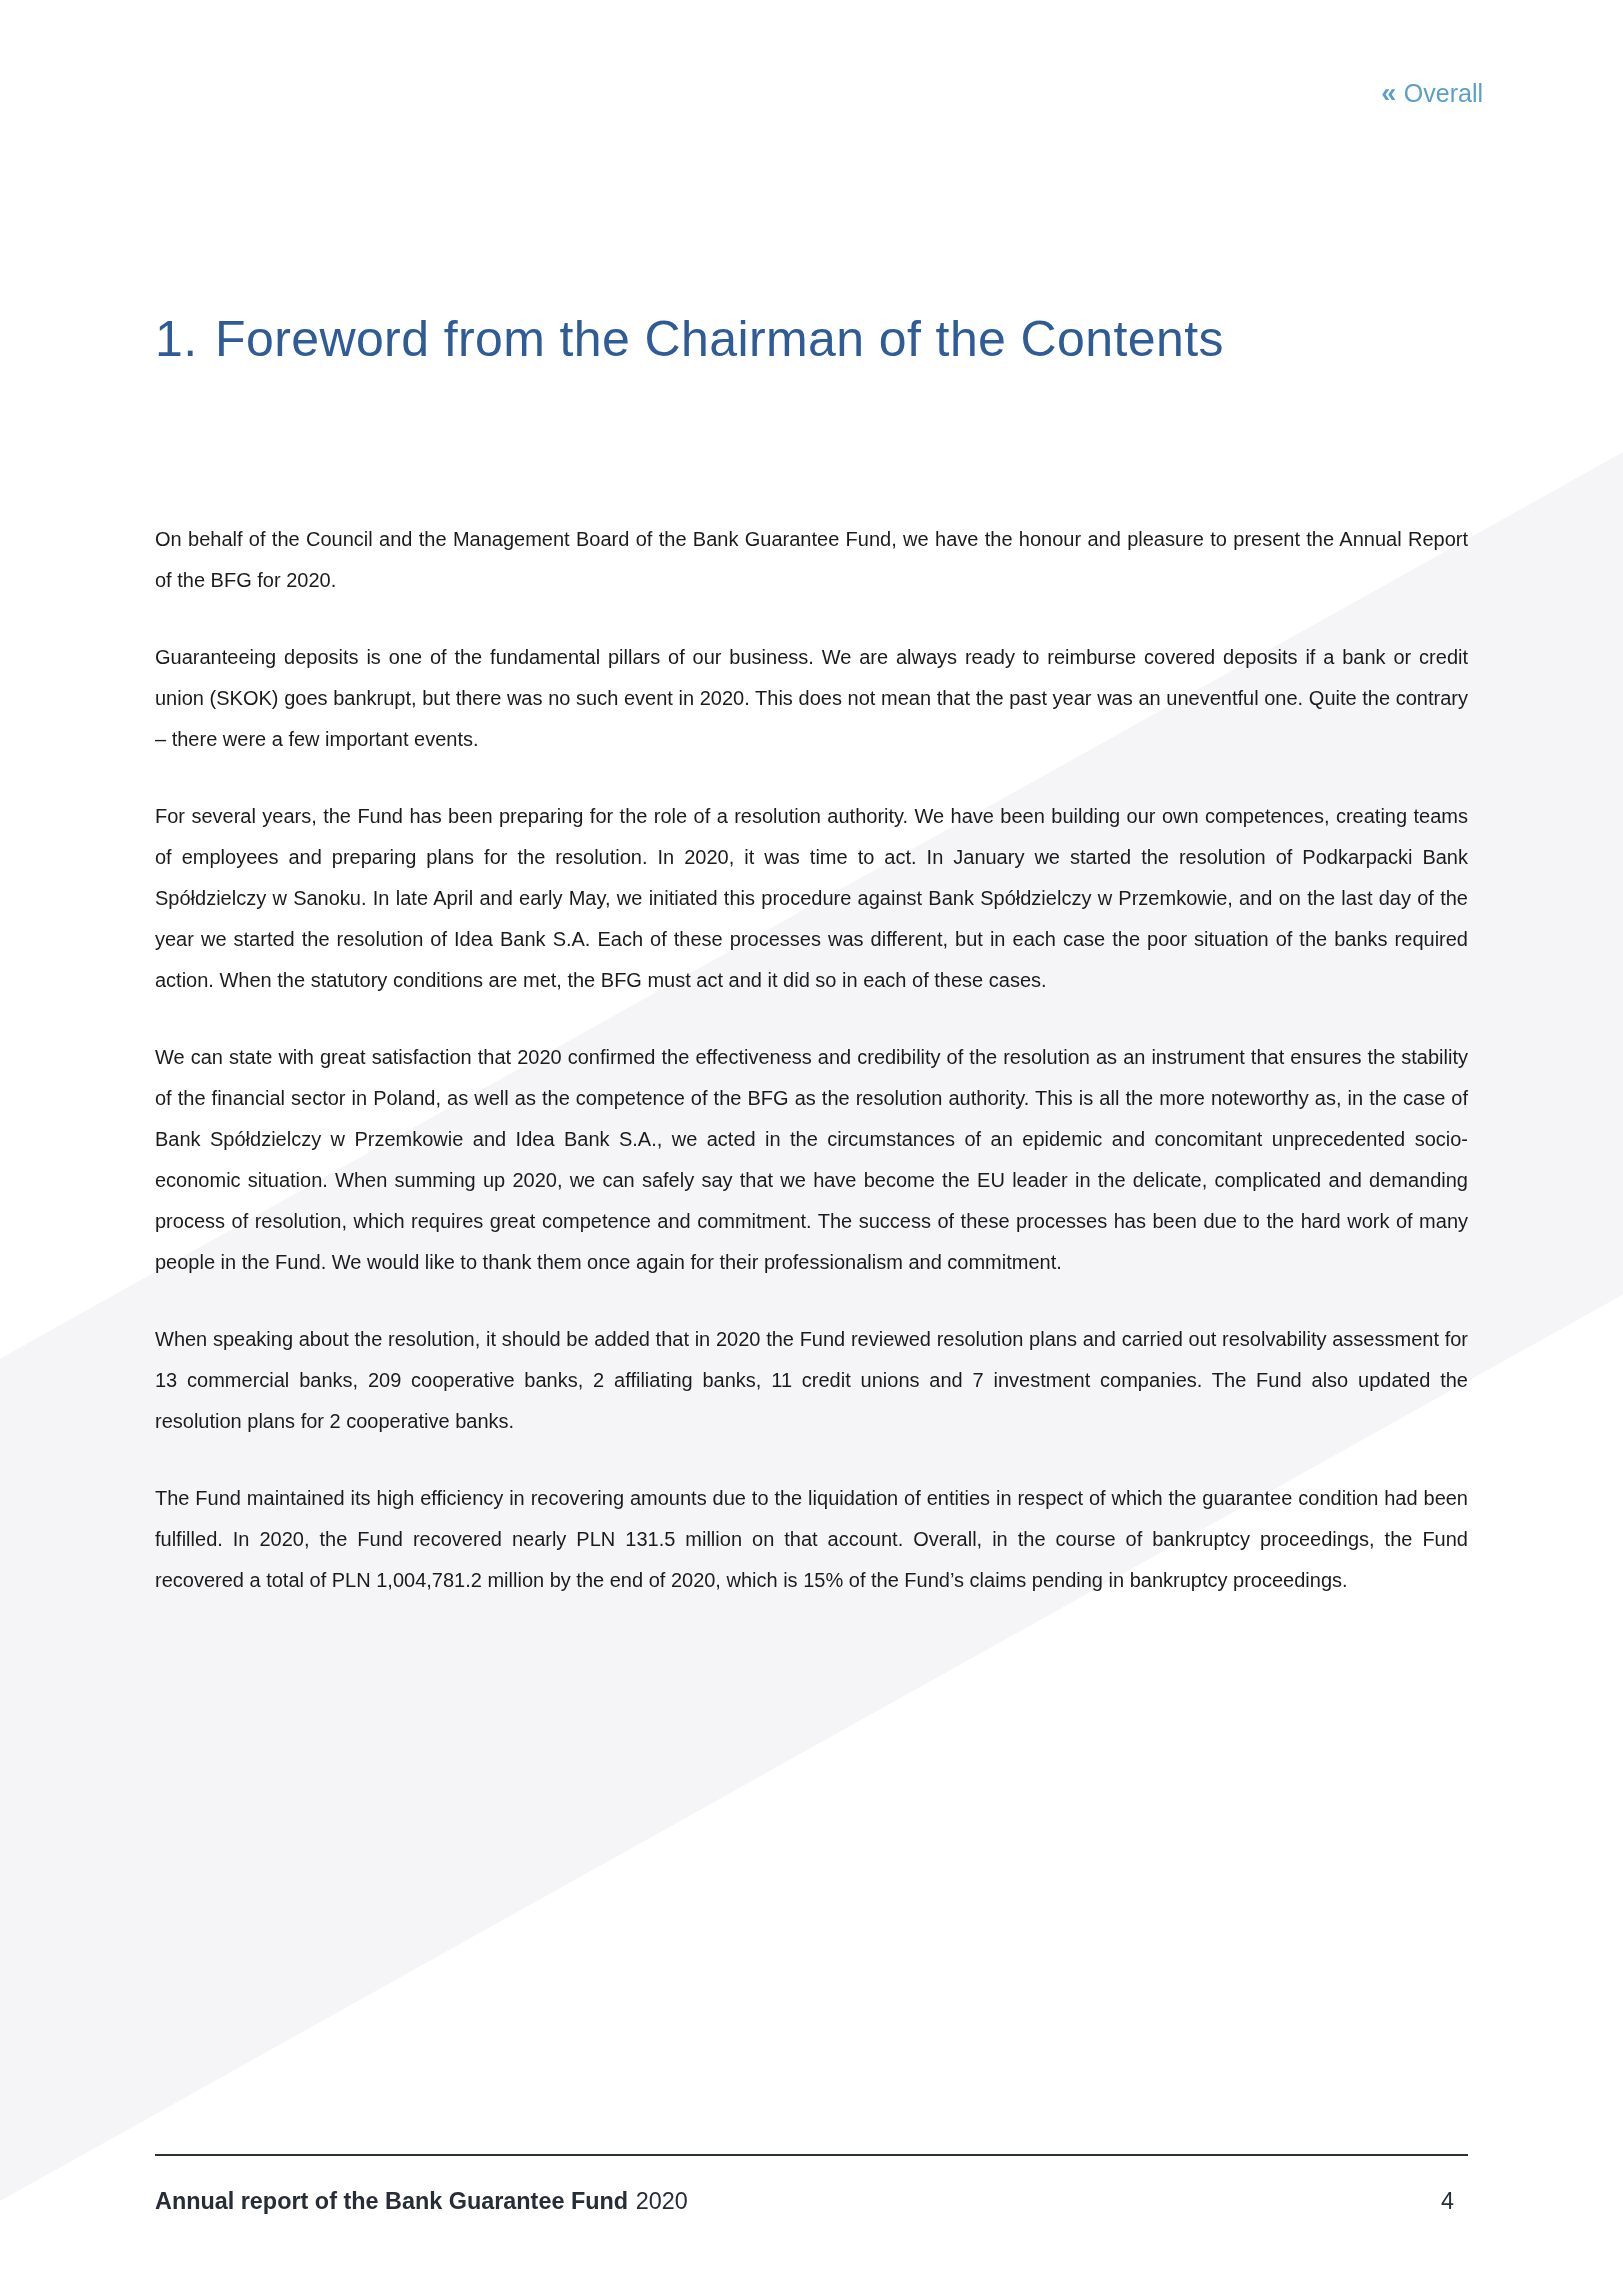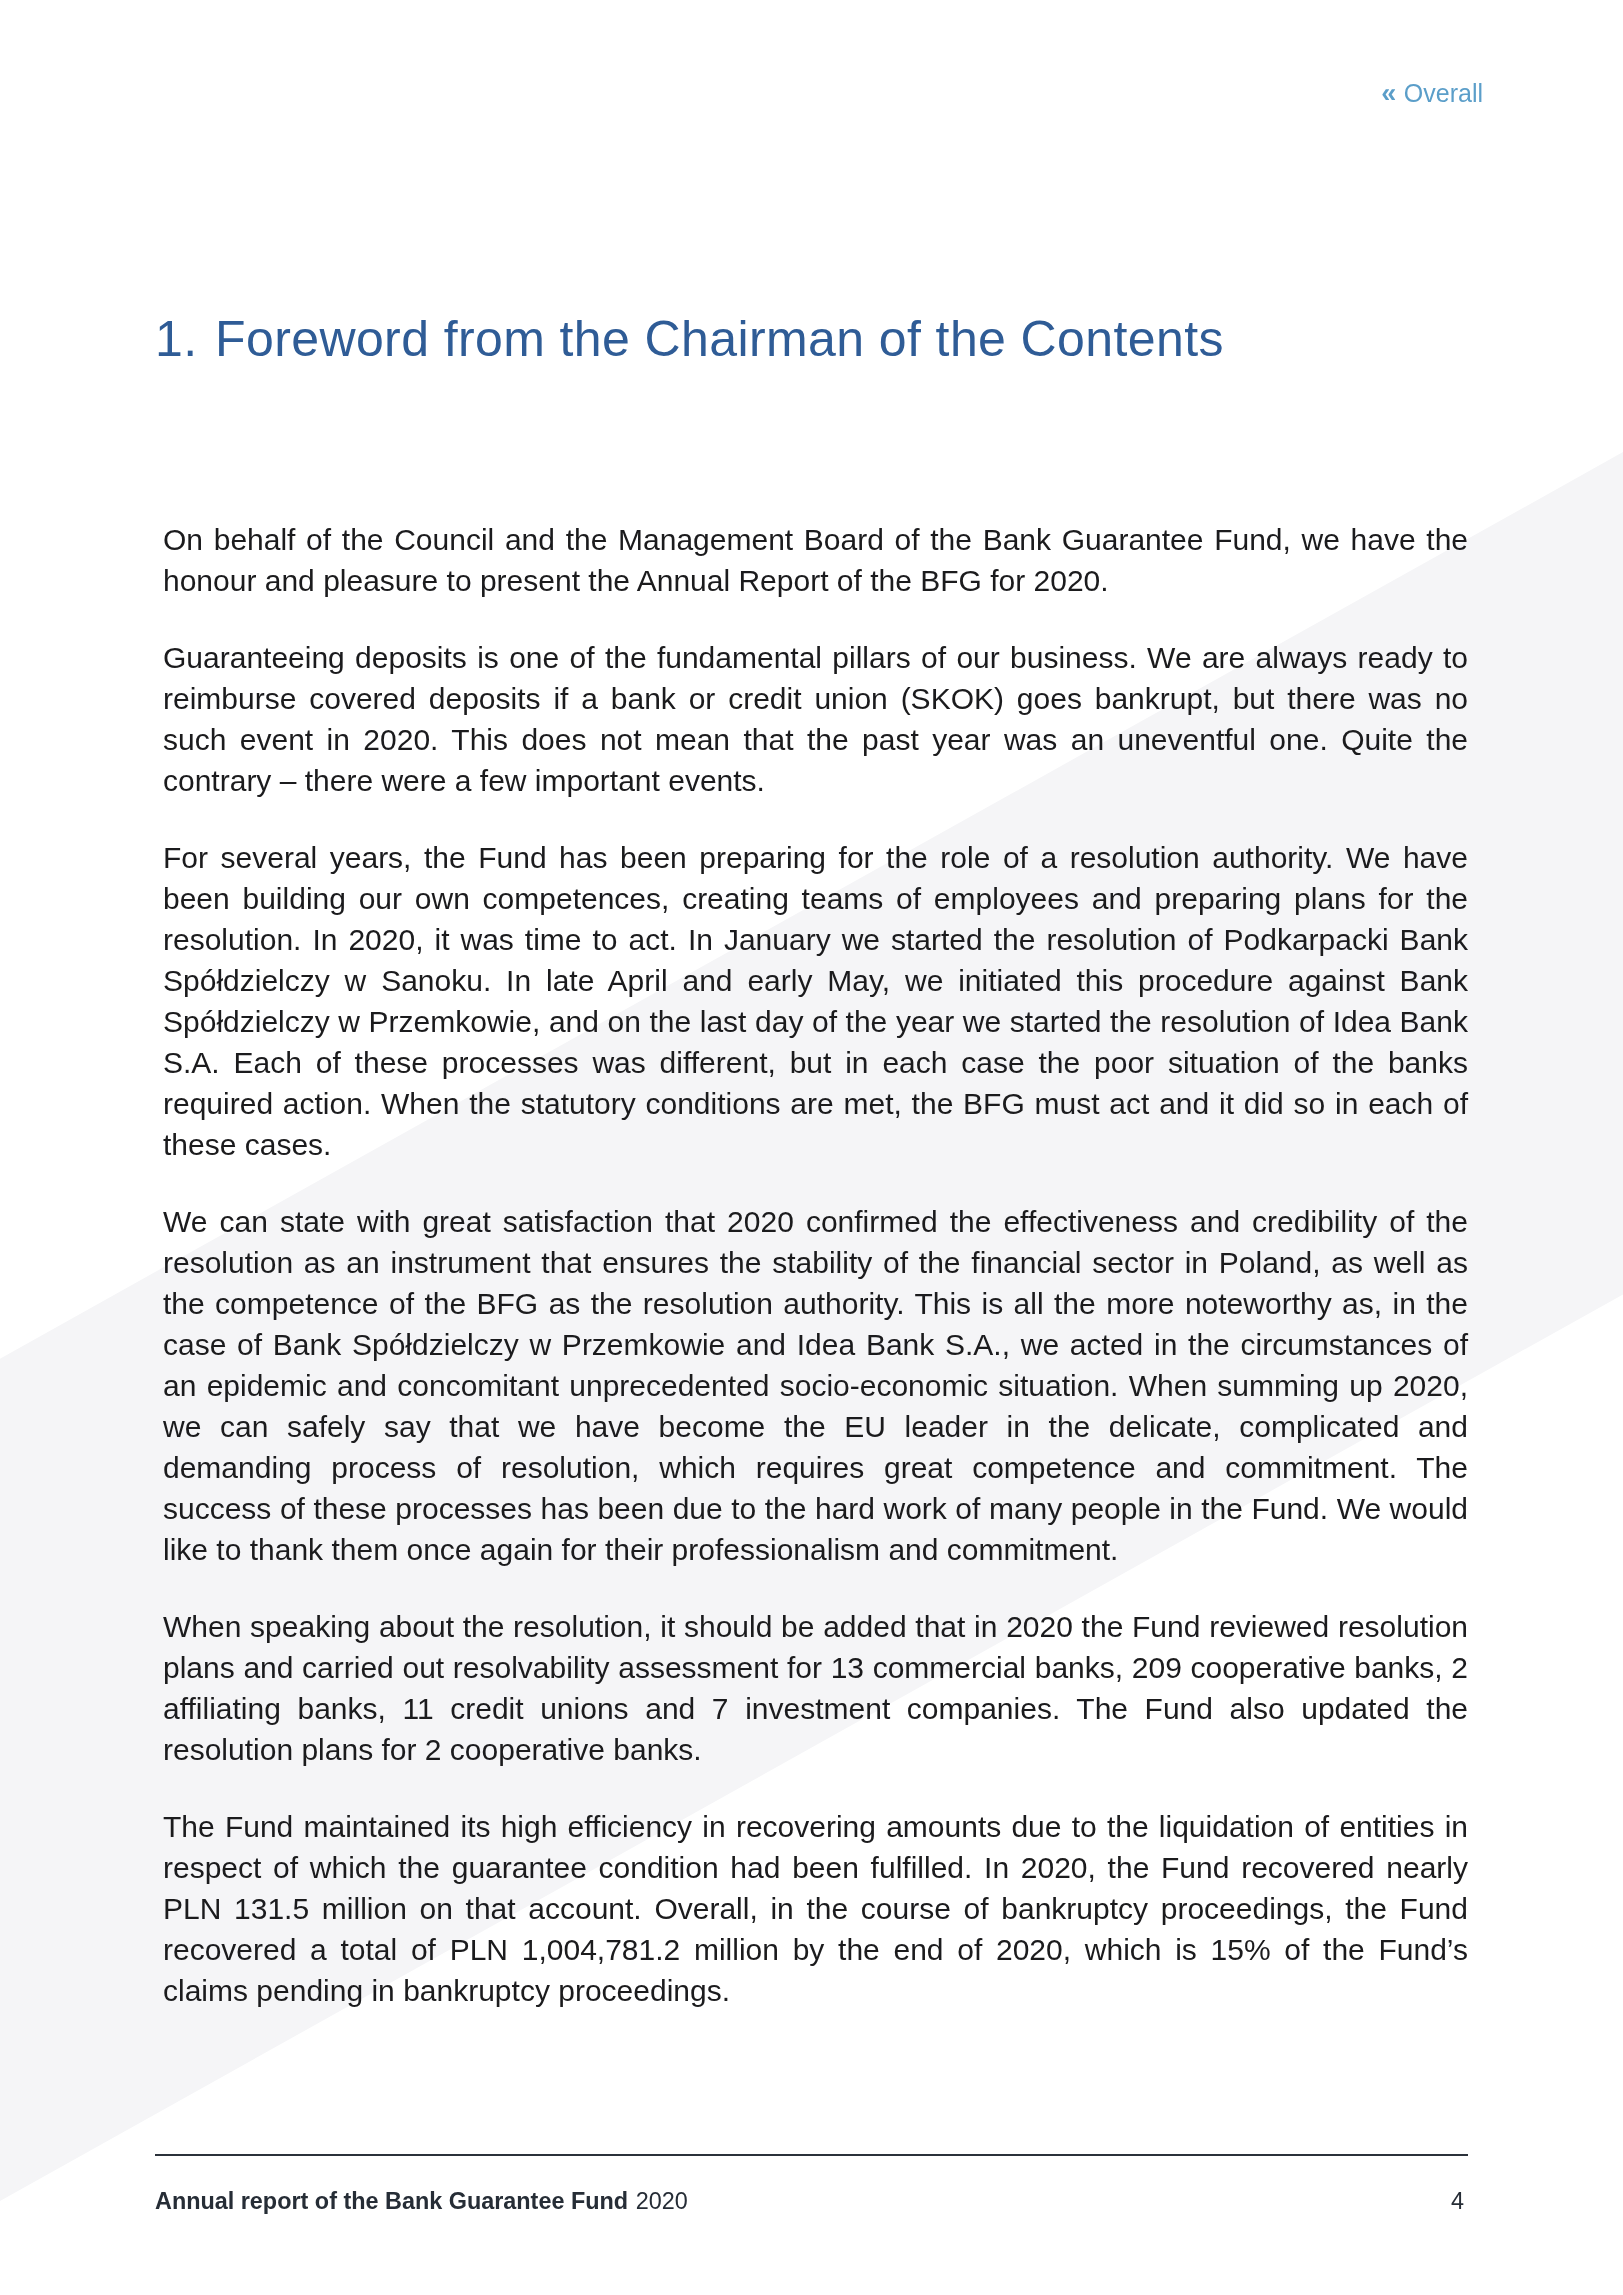--- a/index.html
+++ b/index.html
@@ -68,39 +68,39 @@
     margin-top: 115px;
     font-size: 26px;
     font-weight: 700;
     color: #2e5b8c;
     letter-spacing: 0.2px;
   }
   .body-copy {
     margin-top: 69px;
   }
   .body-copy p {
-    margin: 0 0 36px 8px;
-    font-size: 30px;
+    margin: 0 0 36px 0;
+    font-size: 20px;
     line-height: 41px;
     text-align: justify;
     color: #1b1b1d;
   }
   .footer-rule {
     position: absolute;
     left: 155px;
     right: 155px;
     top: 2154px;
     height: 2.3px;
     background: #2b313a;
     z-index: 2;
   }
   .footer {
     position: absolute;
     left: 155px;
-    right: 159px;
+    right: 169px;
     top: 2188px;
     display: flex;
     justify-content: space-between;
     align-items: baseline;
     font-size: 23.4px;
     color: #262d36;
     z-index: 2;
   }
   .footer .report-title {
     font-weight: 700;

